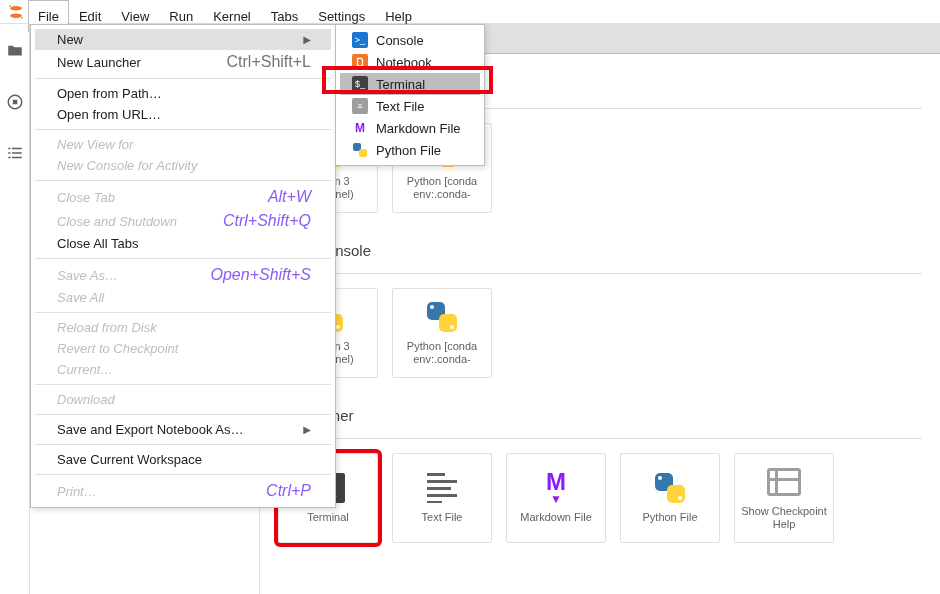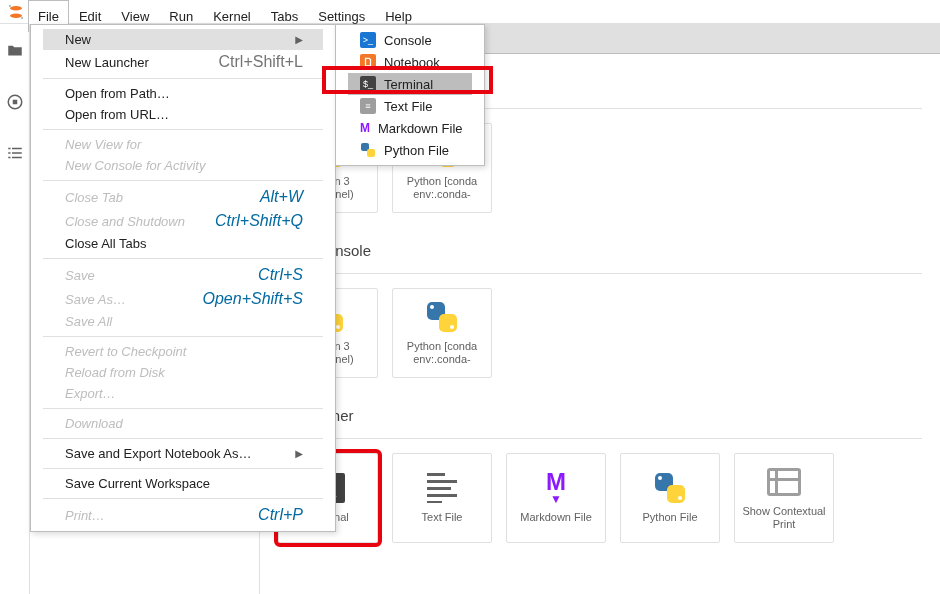--- a/index.html
+++ b/index.html
@@ -25,27 +25,27 @@
 .section-head .badge { width: 26px; height: 26px; display: flex; align-items: center; justify-content: center; color: #fff; font-size: 14px; font-weight: bold; border-radius: 2px; }
 .section-title { font-size: 15px; color: #424242; }
 
 .cards { display: flex; gap: 14px; flex-wrap: wrap; }
 .card { width: 100px; height: 90px; border: 1px solid #e0e0e0; border-radius: 2px; display: flex; flex-direction: column; align-items: center; justify-content: center; gap: 6px; cursor: pointer; text-align: center; padding: 4px; }
 .card .icon { width: 34px; height: 34px; display: flex; align-items: center; justify-content: center; }
 .card .lbl { font-size: 11px; color: #616161; line-height: 1.2; white-space: normal; }
 .card.highlighted { outline: 4px solid #e7040f; }
 
 
-.menu { position: absolute; background: #fff; border: 1px solid #bdbdbd; box-shadow: 2px 2px 6px rgba(0,0,0,0.15); z-index: 1000; padding: 4px 12px; }
+.menu { position: absolute; background: #fff; border: 1px solid #bdbdbd; box-shadow: 2px 2px 6px rgba(0,0,0,0.15); z-index: 1000; padding: 4px 4px; }
 .file-menu { left: 30px; top: 24px; width: 306px; }
 .menu-item { padding: 3px 20px 3px 22px; display: flex; justify-content: space-between; align-items: center; font-size: 13px; cursor: pointer; min-height: 21px; white-space: nowrap; }
 .menu-item.disabled { color: #bdbdbd; cursor: default; font-style: italic; }
 .menu-item.highlight { background: #e0e0e0; }
 .menu-item .sc { color: #757575; font-size: 16px; }
-.menu-item.disabled .sc { color: #0369a1; }
+.menu-item.disabled .sc { color: #8b5cf6; }
 .menu-sep { height: 1px; background: #e0e0e0; margin: 4px 0; }
 .sub-arrow { color: #616161; font-size: 10px; }
 
 .sub-menu { left: 335px; top: 24px; width: 150px; }
 .sub-menu .menu-item { padding: 3px 14px 3px 12px; gap: 8px; justify-content: flex-start; }
 .sub-menu .mi { width: 16px; height: 16px; display: inline-flex; align-items: center; justify-content: center; font-size: 11px; }
 .sub-menu .menu-item.sel { background: #bdbdbd; }
 .sub-box { position: absolute; left: 322px; top: 66px; width: 171px; height: 28px; border: 4px solid #e7040f; pointer-events: none; z-index: 1001; }
 
 
@@ -219,21 +219,21 @@
                   <div class="py-top"></div>
                   <div class="py-bot"></div>
                 </div>
               </div>
               <div class="lbl">Python File</div>
             </div>
             <div class="card">
               <div class="icon">
                 <div class="help-icon"></div>
               </div>
-              <div class="lbl">Show Contextual Print</div>
+              <div class="lbl">Show Checkpoint Help</div>
             </div>
           </div>
       </div>
 
     </div>
   </div>
 </div>
 
 <div class="menu file-menu" id="file-menu">
     <div class="menu-item highlight">
@@ -270,42 +270,38 @@
     <div class="menu-item disabled">
       <span>Close and Shutdown</span>
       <span class="sc">Ctrl+Shift+Q</span>
     </div>
     <div class="menu-item">
       <span>Close All Tabs</span>
       <span class="sc"></span>
     </div>
     <div class="menu-sep"></div>
     <div class="menu-item disabled">
-      <span>Save</span>
-      <span class="sc">Ctrl+S</span>
-    </div>
-    <div class="menu-item disabled">
       <span>Save As…</span>
       <span class="sc">Open+Shift+S</span>
     </div>
     <div class="menu-item disabled">
       <span>Save All</span>
       <span class="sc"></span>
     </div>
     <div class="menu-sep"></div>
     <div class="menu-item disabled">
+      <span>Reload from Disk</span>
+      <span class="sc"></span>
+    </div>
+    <div class="menu-item disabled">
       <span>Revert to Checkpoint</span>
       <span class="sc"></span>
     </div>
     <div class="menu-item disabled">
-      <span>Reload from Disk</span>
-      <span class="sc"></span>
-    </div>
-    <div class="menu-item disabled">
-      <span>Export…</span>
+      <span>Current…</span>
       <span class="sc"></span>
     </div>
     <div class="menu-sep"></div>
     <div class="menu-item disabled">
       <span>Download</span>
       <span class="sc"></span>
     </div>
     <div class="menu-sep"></div>
     <div class="menu-item">
       <span>Save and Export Notebook As…</span>

